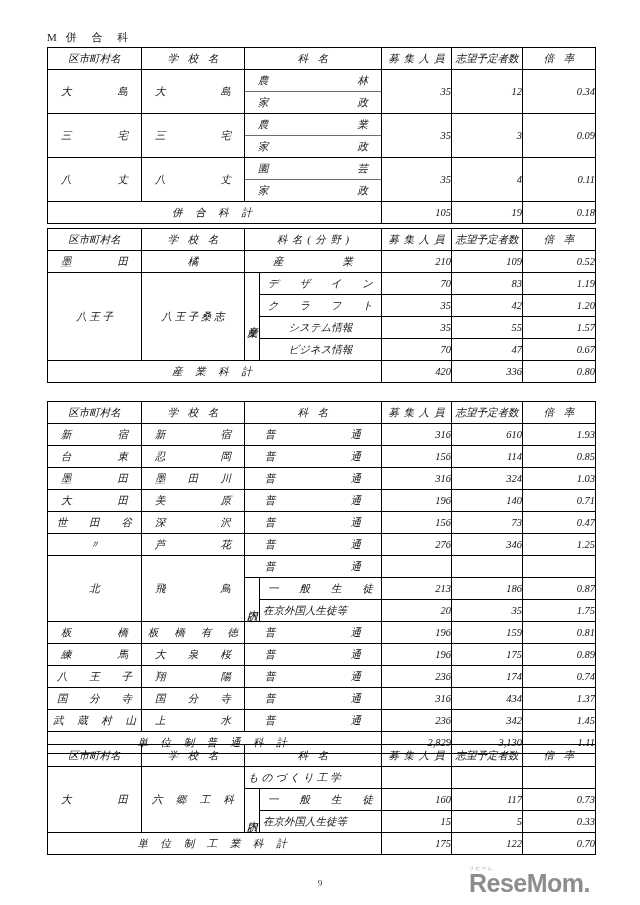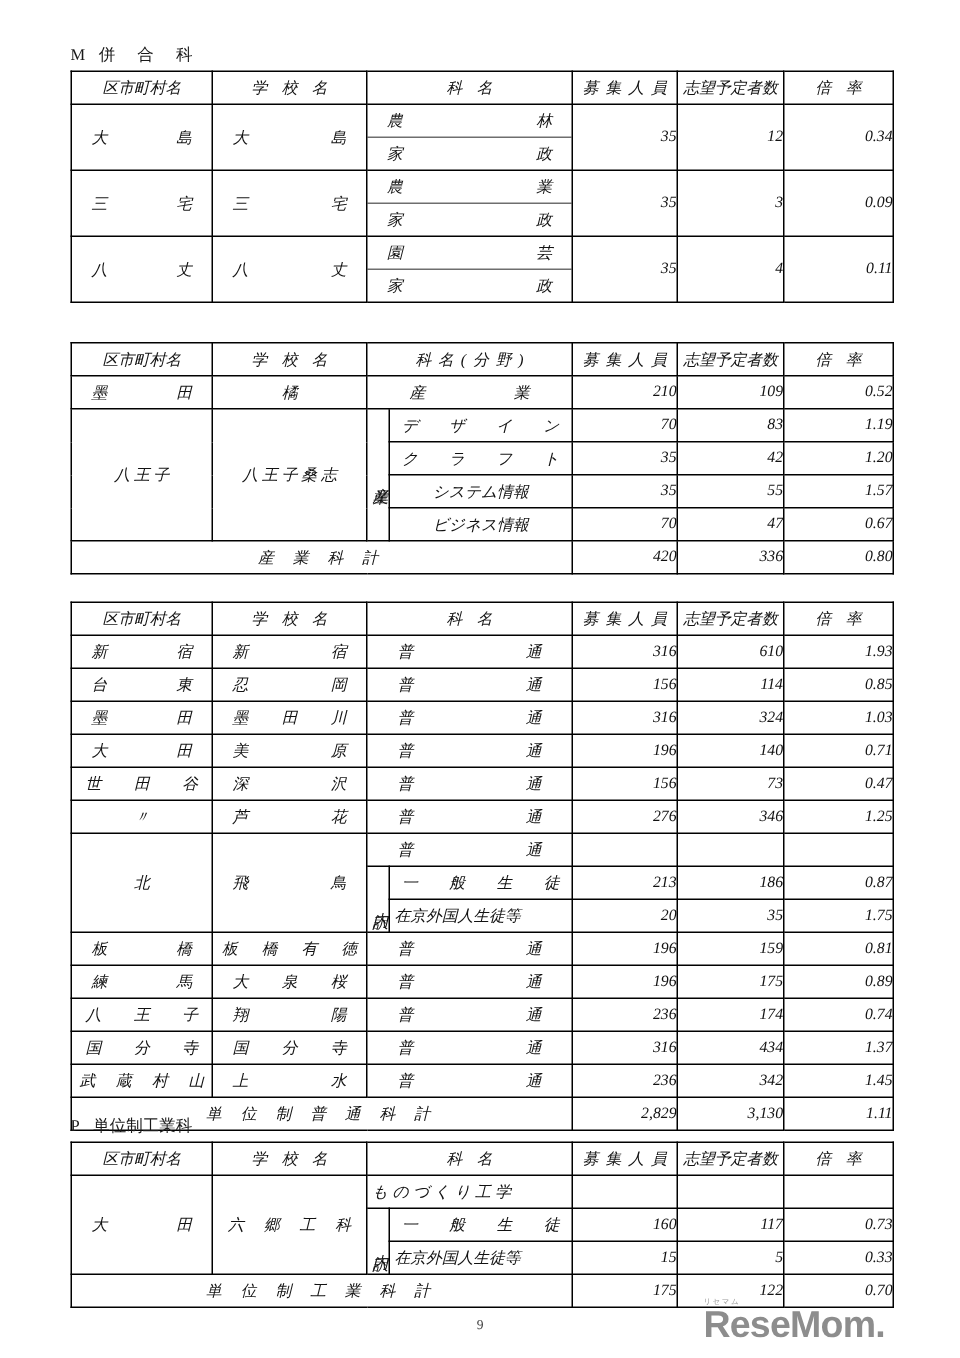--- a/index.html
+++ b/index.html
@@ -309,20 +309,26 @@
                     </td>
                   </tr>
           </tbody>
               </table>
         </td>
         <td class="num">35</td>
         <td class="num">4</td>
         <td class="num">0.11</td>
       </tr>
 
+      <tr>
+        <td class="total-label" colspan="3">併 合 科 計</td>
+        <td class="num">105</td>
+        <td class="num">19</td>
+        <td class="num">0.18</td>
+      </tr>
     </tbody>
       </table>
   </div>
 
   <div class="section" style="top:228px;">
     <table class="grid">
       <colgroup>
           <col class="c-muni">
           <col class="c-school">
           <col style="width:15px">
@@ -742,23 +748,20 @@
         <td class="total-label" colspan="4">単 位 制 普 通 科 計</td>
         <td class="num">2,829</td>
         <td class="num">3,130</td>
         <td class="num">1.11</td>
       </tr>
     </tbody>
       </table>
   </div>
 
   <div class="section" style="top:744px;">
-    <div class="section-title">
-      <span class="sec-letter">P</span><span class="sec-name">単位制工業科</span>
-    </div>
     <table class="grid">
       <colgroup>
           <col class="c-muni">
           <col class="c-school">
           <col style="width:15px">
           <col style="width:122px">
           <col class="c-quota">
           <col class="c-appl">
           <col class="c-ratio">
         </colgroup>

